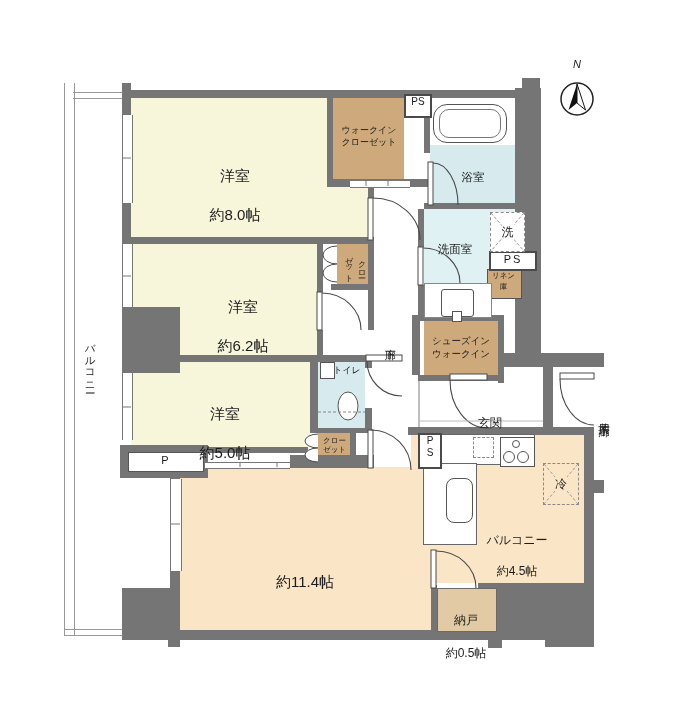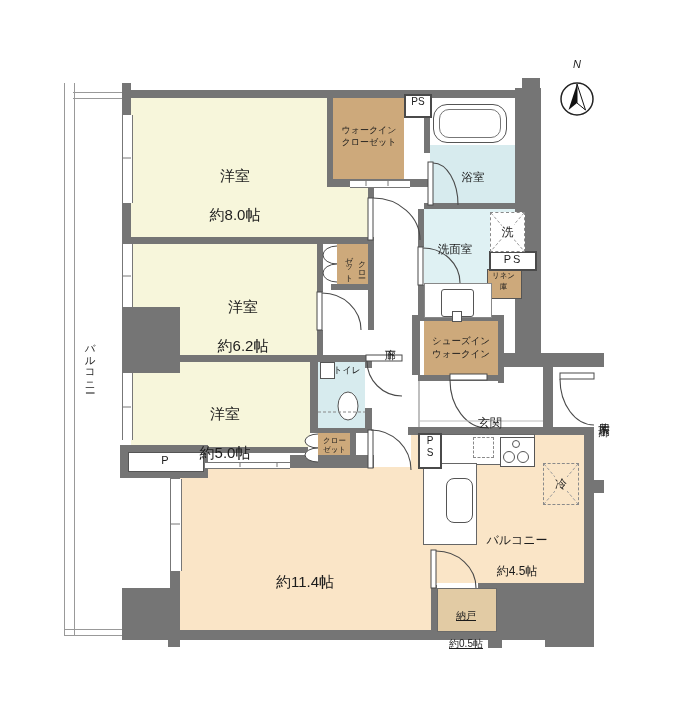--- a/index.html
+++ b/index.html
@@ -223,21 +223,21 @@
     <span>約5.0帖</span>
   </div>
   <div class="lbl" style="left:230px;top:513px;width:150px;font-size:15px;">
     <br>
     <span>約11.4帖</span>
   </div>
   <div class="lbl" style="left:467px;top:517px;width:100px;font-size:12px;">
     <span>バルコニー</span><br>
     <span>約4.5帖</span>
   </div>
-  <div class="lbl" style="left:436px;top:595px;width:60px;font-size:10px;line-height:1.4;text-decoration:underline;">
+  <div class="lbl" style="left:436px;top:595px;width:60px;font-size:12px;line-height:1.4;">
     <span>納戸</span><br>
     <span>約0.5帖</span>
   </div>
 
   <div class="lbl" style="left:443px;top:170px;width:60px;font-size:11.5px;">浴室</div>
   <div class="lbl" style="left:415px;top:242px;width:80px;font-size:11.5px;">洗面室</div>
   <div class="lbl" style="left:322px;top:365px;width:50px;font-size:9px;">トイレ</div>
   <div class="lbl" style="left:460px;top:416px;width:60px;font-size:12px;">玄関</div>
   <div class="lbl vtext" style="left:383px;top:320px;height:44px;font-size:11px;">廊下</div>
   <div class="lbl vtext" style="left:596px;top:385px;height:62px;font-size:11.5px;letter-spacing:1px;">共用廊下</div>

